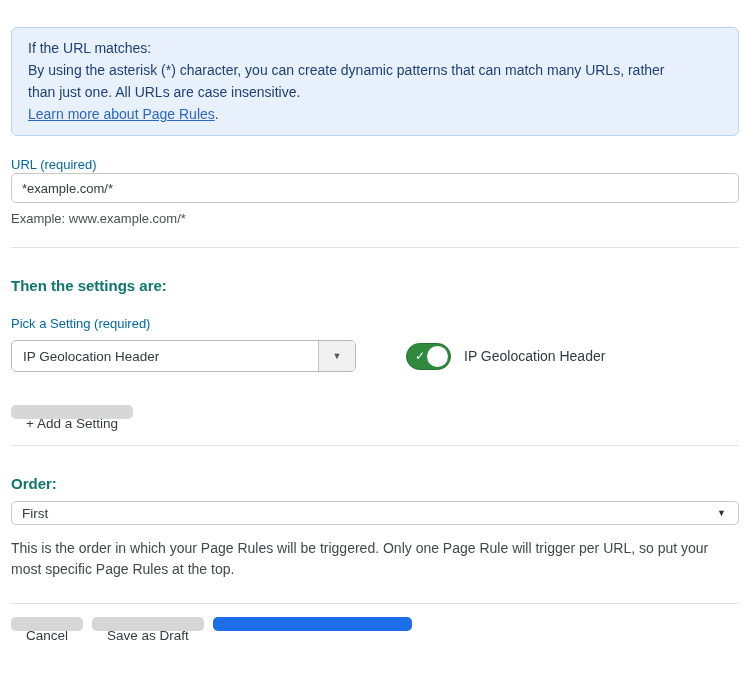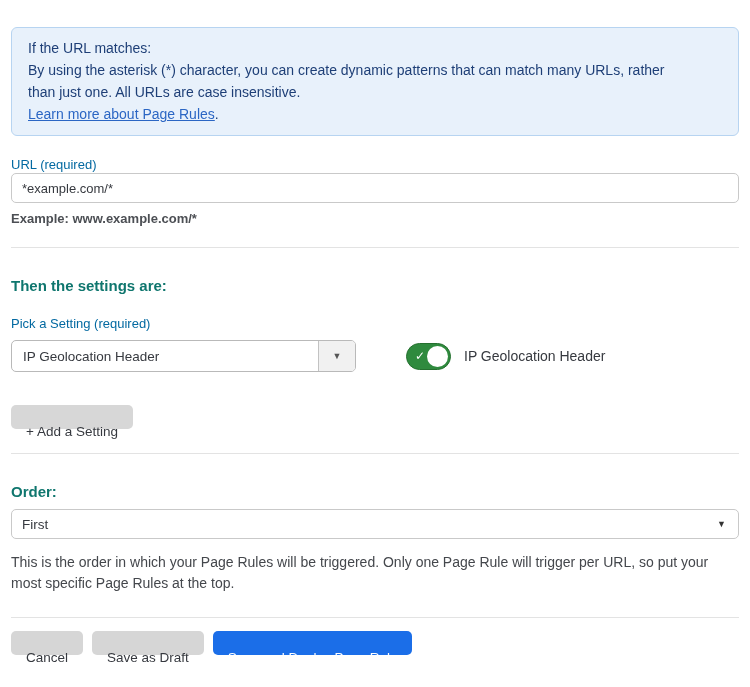--- a/index.html
+++ b/index.html
@@ -49,21 +49,21 @@
     width:100%;height:30px;
     border:1px solid #c9c9c9;border-radius:5px;
     padding:0 10px;
     font-family:"Liberation Sans","DejaVu Sans",sans-serif;
     font-size:13px;color:#36393f;
     background:#fff;
     outline:none;
   }
   .helper-text{
     margin-top:6px;
-    font-size:13px;color:#4c4f54;line-height:20px;font-weight:bold;
+    font-size:13px;color:#4c4f54;line-height:20px;
   }
   .divider{
     border:none;border-top:1px solid #e3e3e3;
     margin-top:18px;
   }
   .section-heading{
     margin-top:28px;
     font-size:15px;font-weight:bold;color:#0f766e;line-height:19px;
   }
   .setting-row{
@@ -115,30 +115,30 @@
   .toggle-label{
     margin-left:13px;
     font-size:14px;color:#36393f;
   }
   .btn{
     display:inline-block;
     border:none;border-radius:5px;
     font-family:"Liberation Sans","DejaVu Sans",sans-serif;
     font-size:13.5px;color:#36393f;
     background:#d6d6d6;
-    padding:12px 15px;height:14px;line-height:30px;
+    padding:4px 15px;height:14px;line-height:30px;
     cursor:pointer;
   }
   .add-setting-btn{
     margin-top:33px;
     background:#d7d7d7;
   }
   .order-select{
     margin-top:8px;
-    width:100%;height:30px;
+    width:100%;height:24px;
     border:1px solid #c9c9c9;border-radius:5px;
     background:#fff;
     display:flex;align-items:center;justify-content:space-between;
     padding:0 12px 0 10px;
     font-size:13.5px;color:#36393f;
     cursor:pointer;
   }
   .order-select-arrow{font-size:9px;color:#333;}
   .order-helper{
     margin-top:13px;

